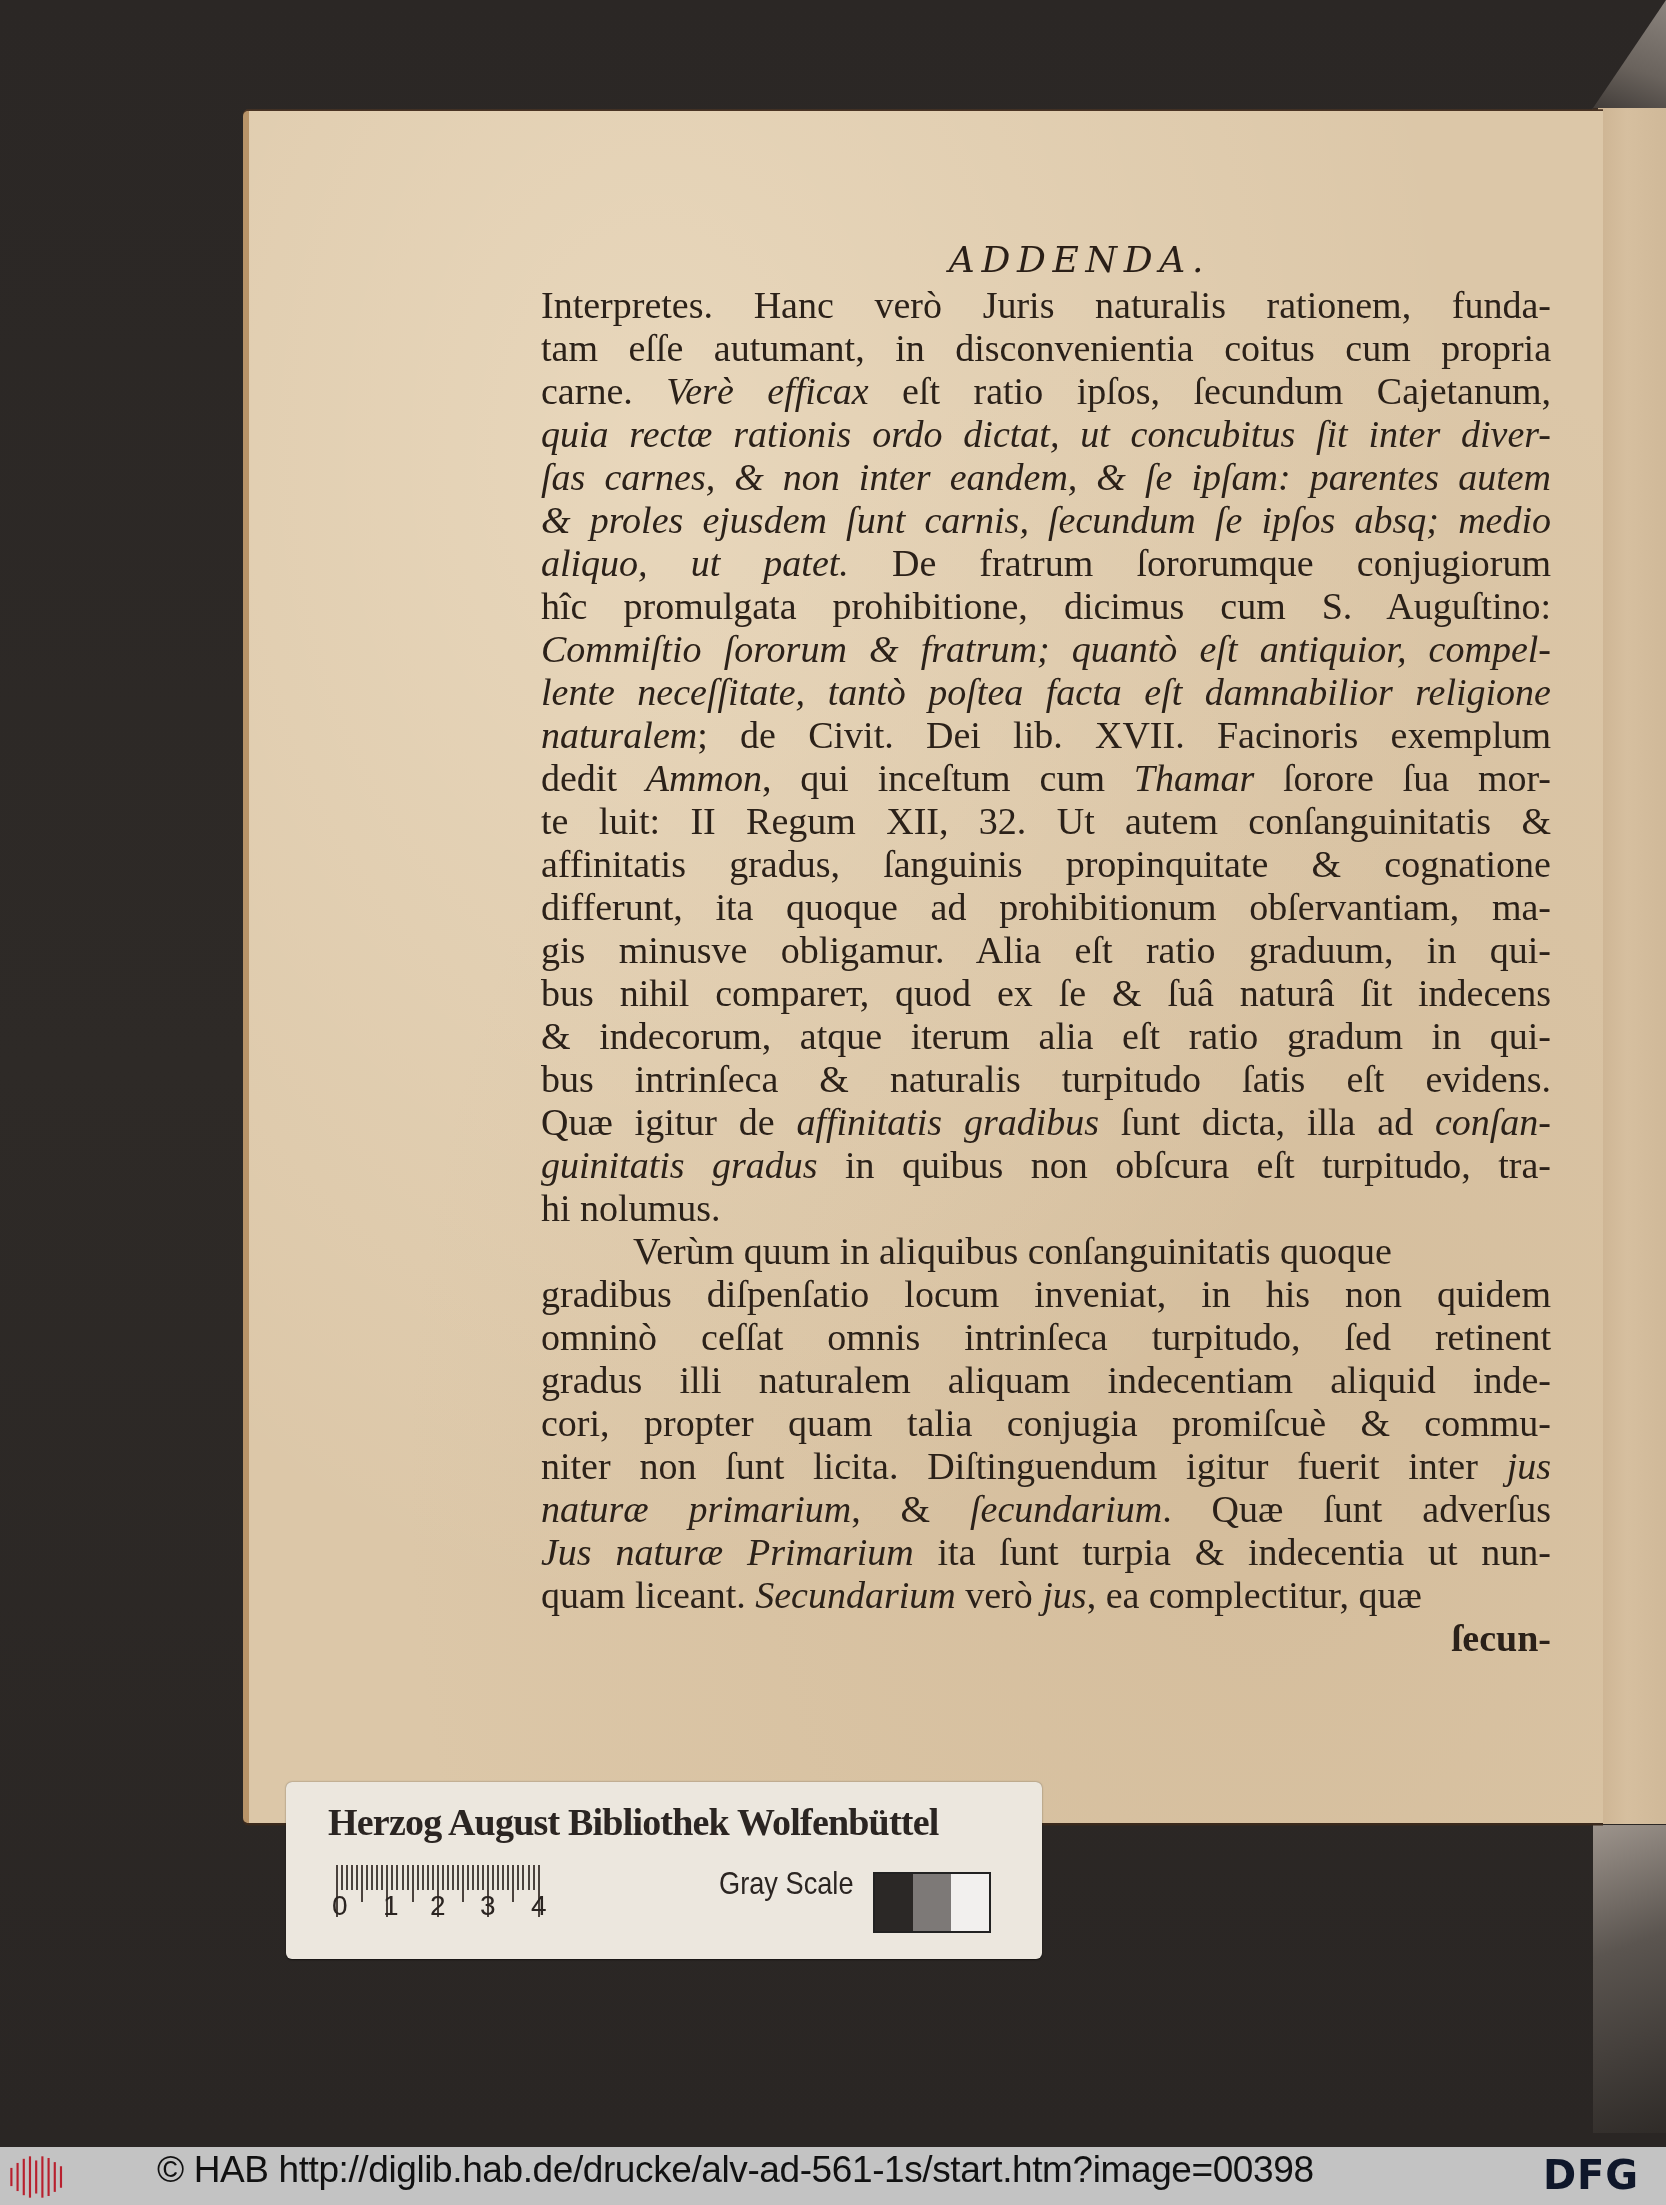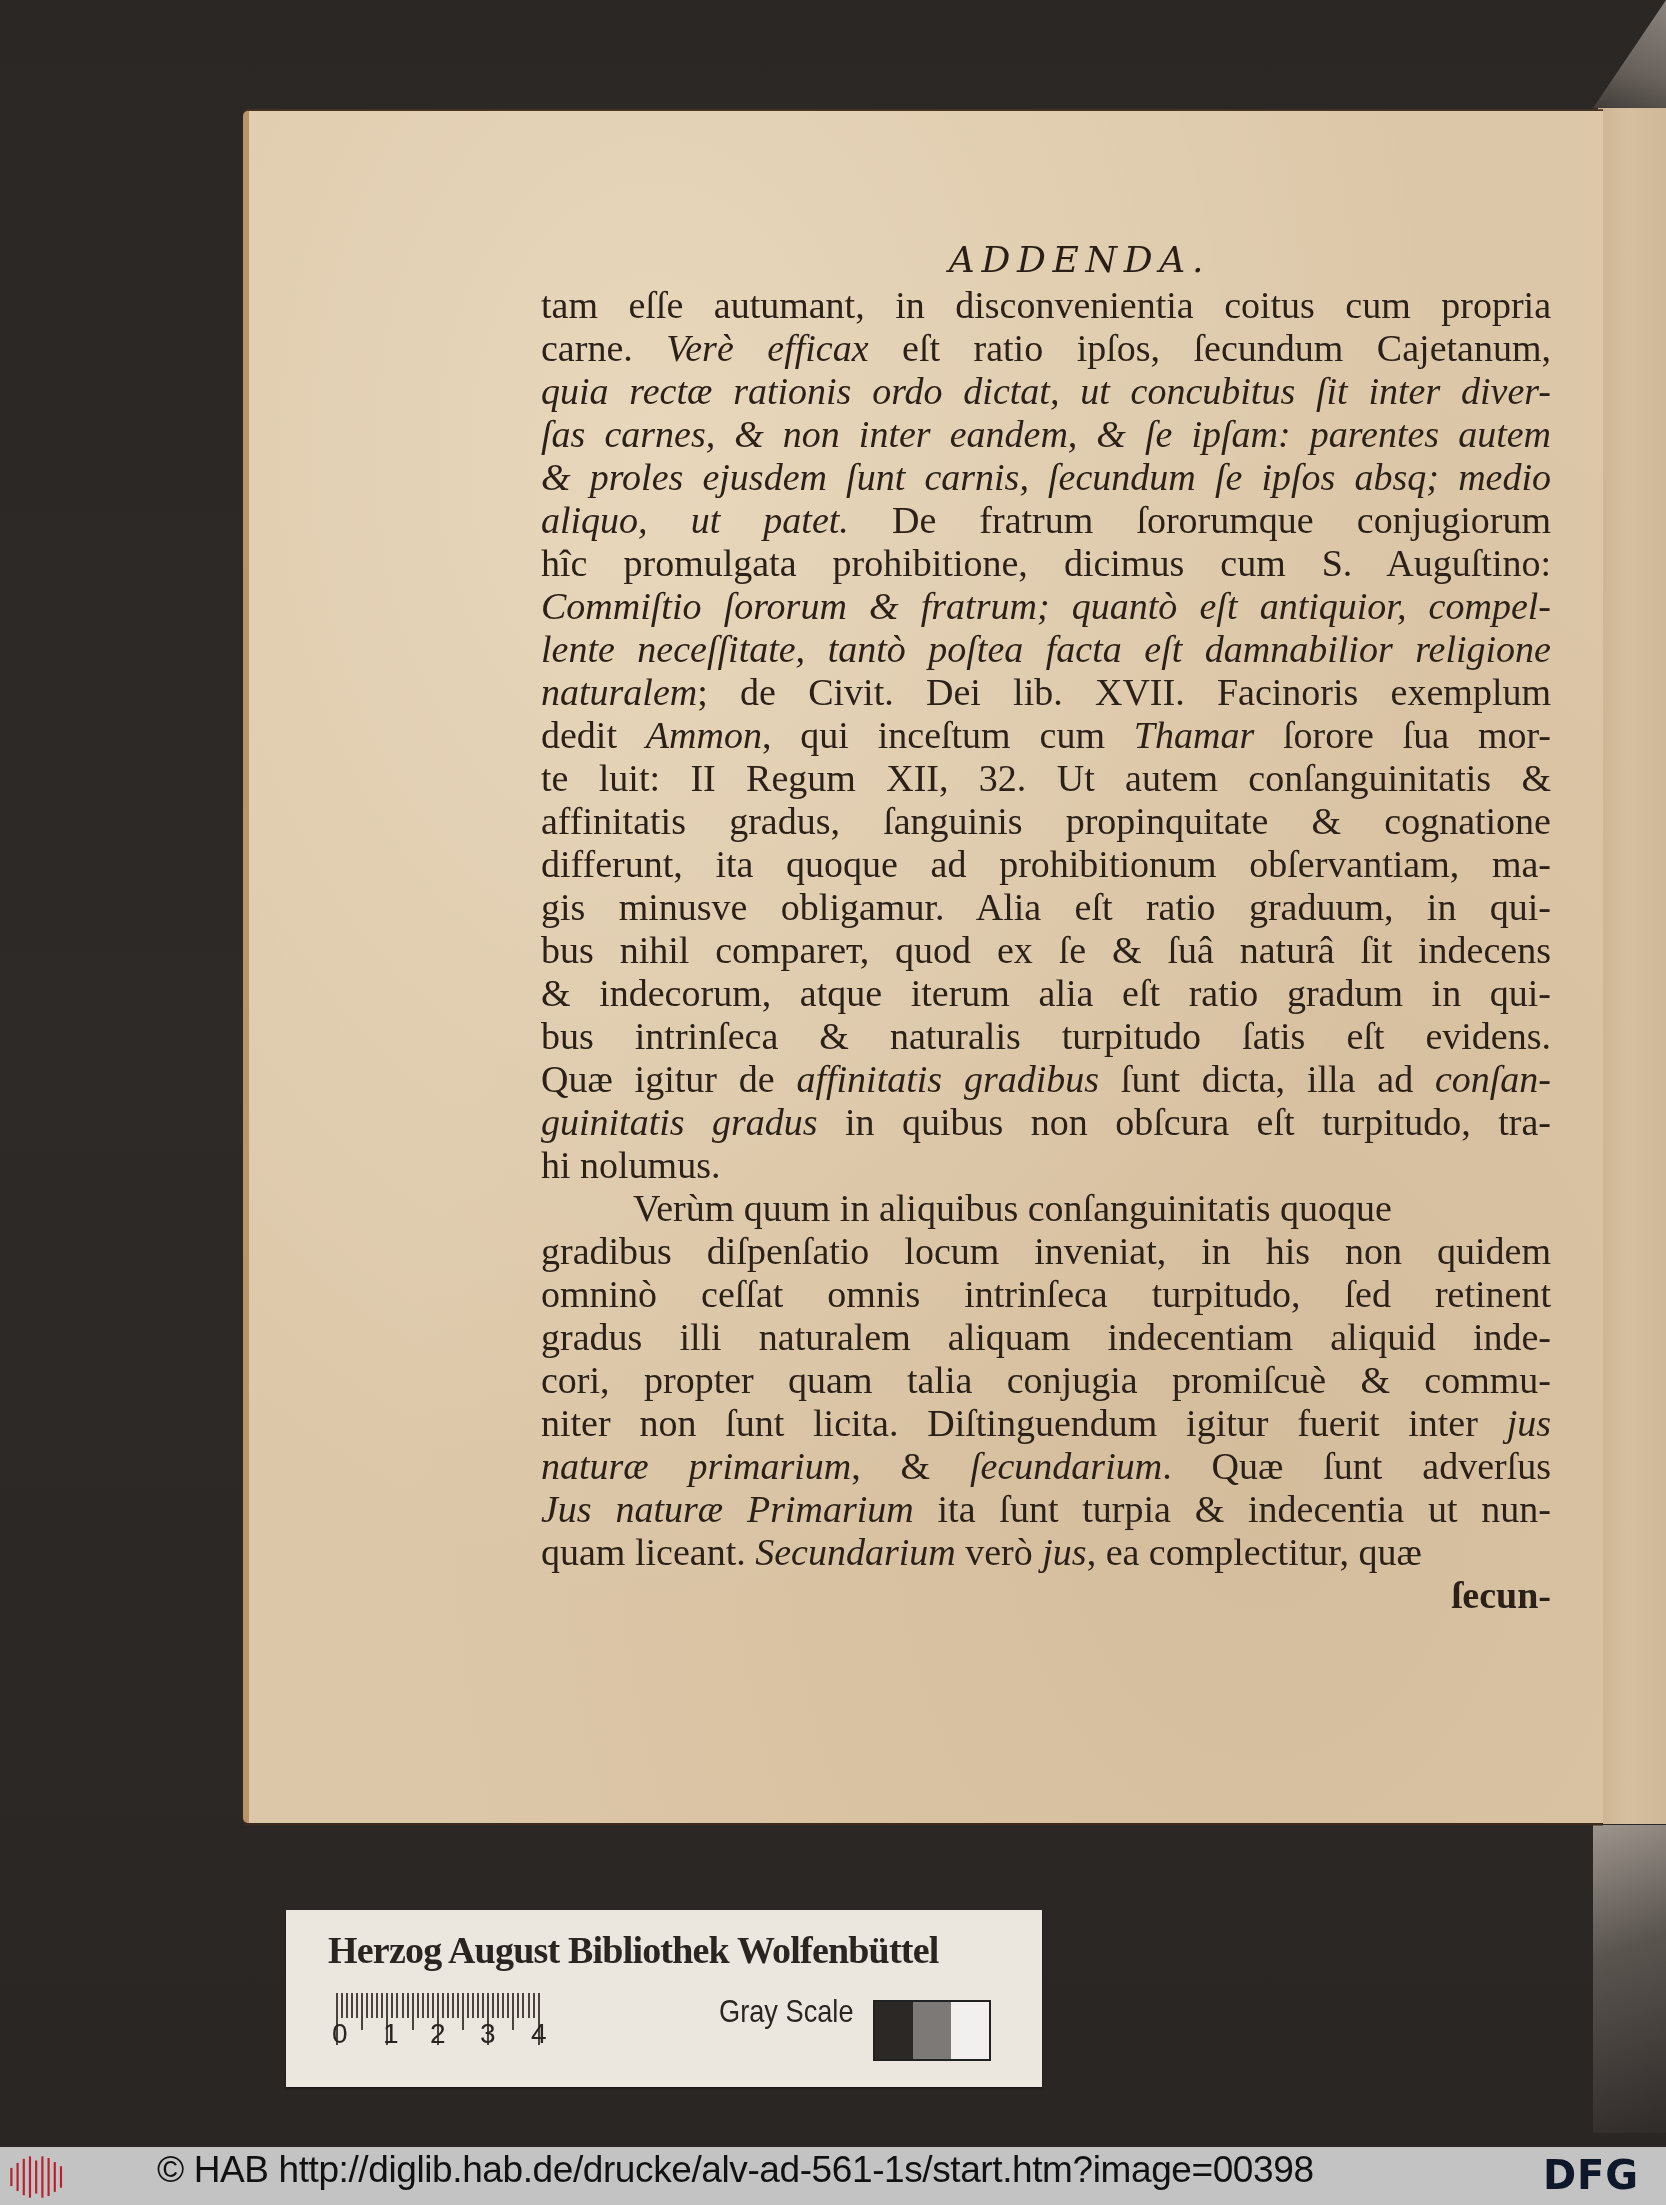--- a/index.html
+++ b/index.html
@@ -52,22 +52,22 @@
     font-family: "Liberation Serif", serif; font-size: 38px; line-height: 43px;
     text-align: justify; margin: 0;
   }
   .line { display: block; white-space: nowrap; text-align: justify; text-align-last: justify; }
   .line.last { text-align-last: left; }
   .line.right { text-align: center; text-align-last: right; font-weight: bold; }
   .line.indent { padding-left: 92px; }
   .it { font-style: italic; }
   
   .card {
-    position: absolute; left: 286px; top: 1910px; width: 756px; height: 177px;
-    background: #ece7de; border-radius: 0;
+    position: absolute; left: 286px; top: 1782px; width: 756px; height: 177px;
+    background: #ece7de; border-radius: 6px;
     box-shadow: 0 0.8px 1.7px rgba(0,0,0,0.5);
   }
   .card-title {
     position: absolute; left: 42px; top: 18.3px; font-family: "Liberation Serif", serif;
     font-weight: bold; font-size: 38px; color: #2b2522; letter-spacing: -0.8px;
   }
   .ruler { position: absolute; left: 50px; top: 83px; width: 204px; height: 58px; }
   .tick { position: absolute; top: 0; width: 1.7px; background: #4a423d; }
   .ruler-num {
     position: absolute; top: 108px; font-family: "Liberation Sans", sans-serif;
@@ -104,20 +104,21 @@
 <div class="glass-top"></div>
 <div class="next-page">
   
 </div>
 <div class="glass-bottom"></div>
 
 <div class="page">
   <div class="page-inner">
     <div class="running-head">ADDENDA.</div>
     <div class="body-text" id="body-text">
+        <span class="line"><span>Interpretes.   Hanc verò Juris naturalis rationem, funda-</span></span>
         <span class="line"><span>tam eſſe autumant, in disconvenientia coitus cum propria</span></span>
         <span class="line"><span>carne.  </span><span class="it">Verè efficax</span><span> eſt ratio ipſos, ſecundum Cajetanum,</span></span>
         <span class="line"><span class="it">quia rectæ rationis ordo dictat, ut concubitus ſit inter diver-</span></span>
         <span class="line"><span class="it">ſas carnes, &amp; non inter eandem, &amp; ſe ipſam: parentes autem</span></span>
         <span class="line"><span class="it">&amp; proles ejusdem ſunt carnis, ſecundum ſe ipſos absq; medio</span></span>
         <span class="line"><span class="it">aliquo, ut patet.</span><span>  De fratrum ſororumque conjugiorum</span></span>
         <span class="line"><span>hîc promulgata prohibitione, dicimus cum S. Auguſtino:</span></span>
         <span class="line"><span class="it">Commiſtio ſororum &amp; fratrum; quantò eſt antiquior, compel-</span></span>
         <span class="line"><span class="it">lente neceſſitate, tantò poſtea facta eſt damnabilior religione</span></span>
         <span class="line"><span class="it">naturalem</span><span>; de Civit. Dei lib. XVII. Facinoris exemplum</span></span>

